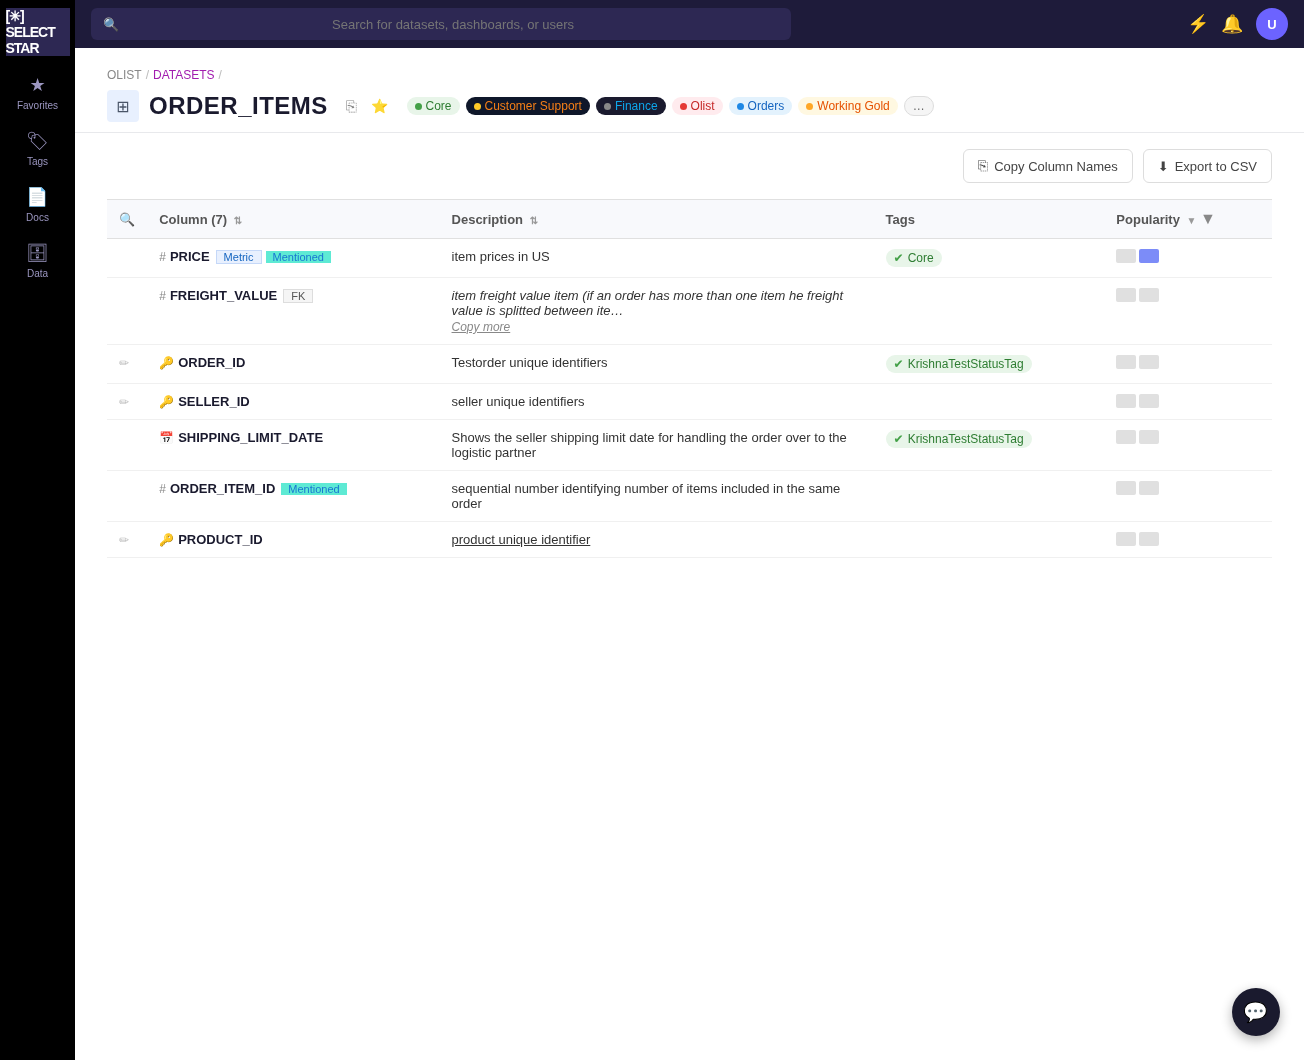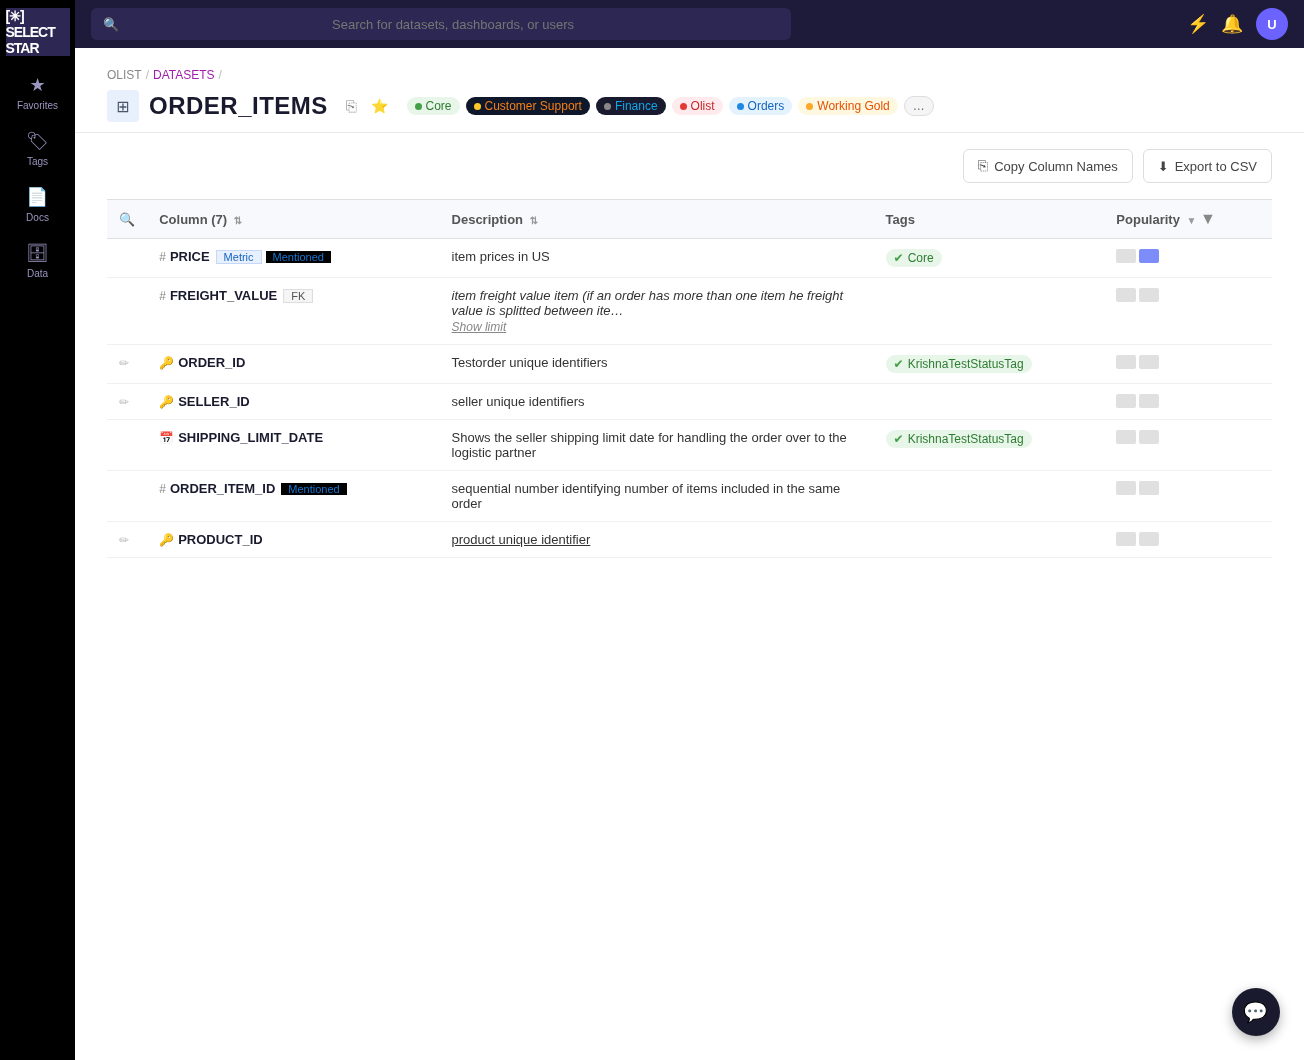--- a/index.html
+++ b/index.html
@@ -285,21 +285,21 @@
       display: inline-flex;
       align-items: center;
       gap: 3px;
       padding: 0 7px;
       border-radius: 0;
       font-size: 11px;
       font-weight: 500;
       margin-right: 4px;
     }
     .badge-metric { background: #e8f0fe; color: #1565c0; border: 1px solid #c5d8f8; }
-    .badge-mentioned { background: #000000; color: #1976d2; }
+    .badge-mentioned { background: #5eead4; color: #1976d2; }
     .badge-fk { background: #f5f5f5; color: #555; border: 1px solid #ddd; }
 
     .tag-label {
       display: inline-flex;
       align-items: center;
       gap: 4px;
       padding: 2px 8px;
       border-radius: 10px;
       font-size: 12px;
     }
@@ -492,21 +492,21 @@
               <td>
                 <div class="popularity-bar">
                   <div class="pop-block"></div>
                   <div class="pop-block filled"></div>
                 </div>
               </td>
             </tr>
             <tr>
               <td></td>
               <td><span class="col-type-icon">#</span><span class="col-name">FREIGHT_VALUE</span><span style="margin-left:6px;"><span class="badge badge-fk">FK</span></span></td>
-              <td style="max-width: 320px; font-style: italic;"><span>item freight value item (if an order has more than one item he freight value is splitted between ite…</span><a class="show-more">Show limit</a></td>
+              <td style="max-width: 320px; font-style: italic;"><span>item freight value item (if an order has more than one item he freight value is splitted between ite…</span><a class="show-more">Copy more</a></td>
               <td></td>
               <td>
                 <div class="popularity-bar">
                   <div class="pop-block"></div>
                   <div class="pop-block"></div>
                 </div>
               </td>
             </tr>
             <tr>
               <td><span style="color:#bbb;font-size:12px;cursor:pointer;">✏</span></td>

